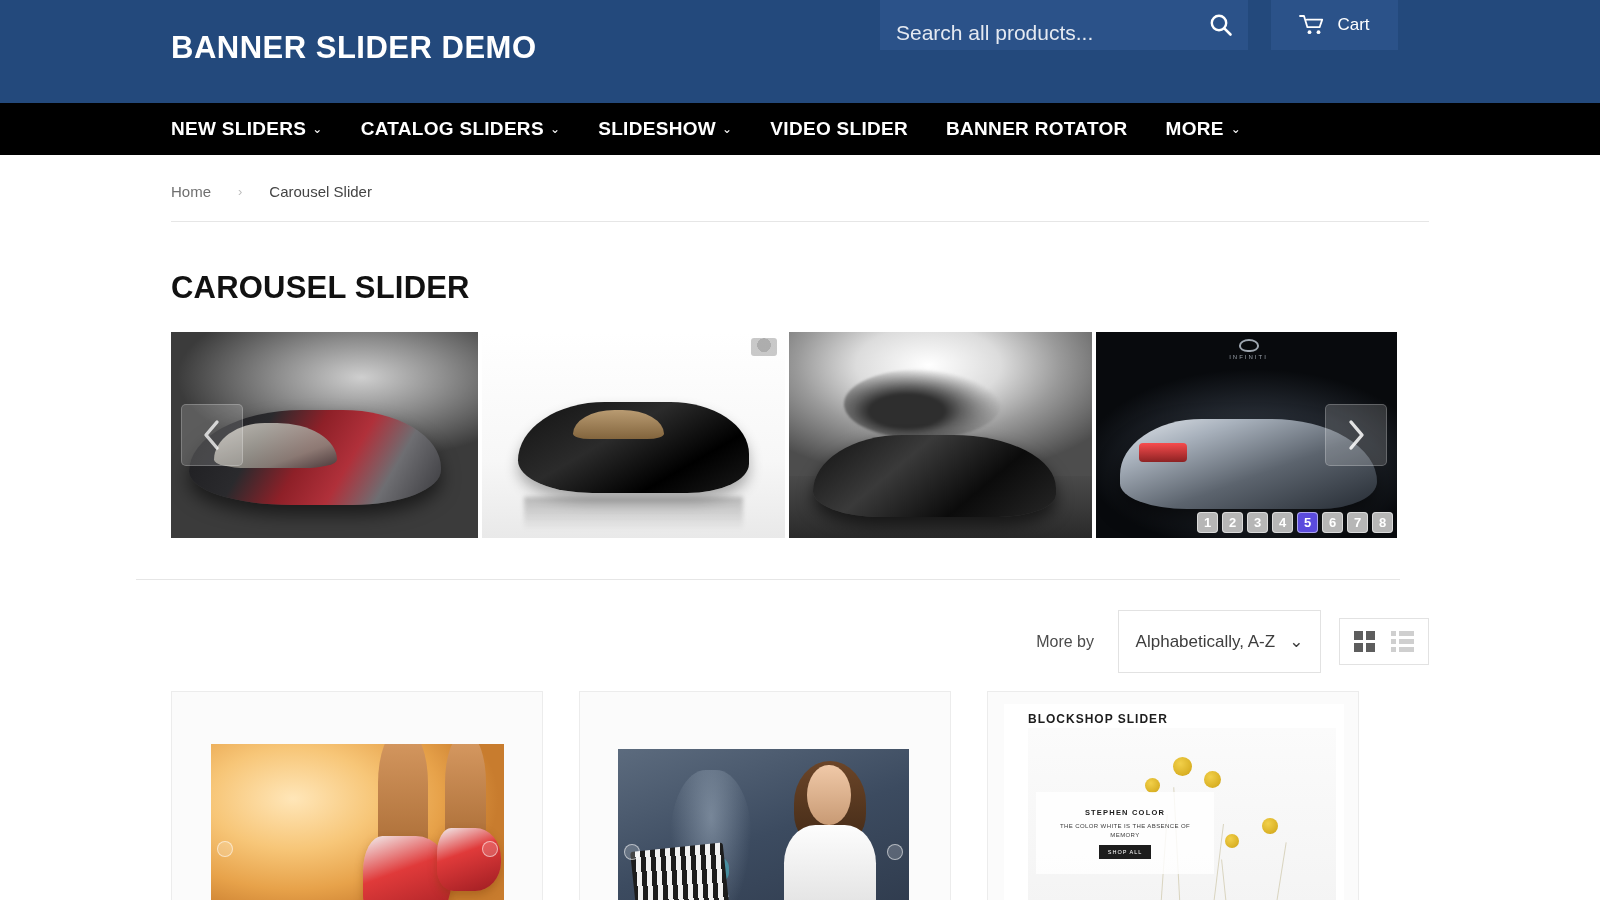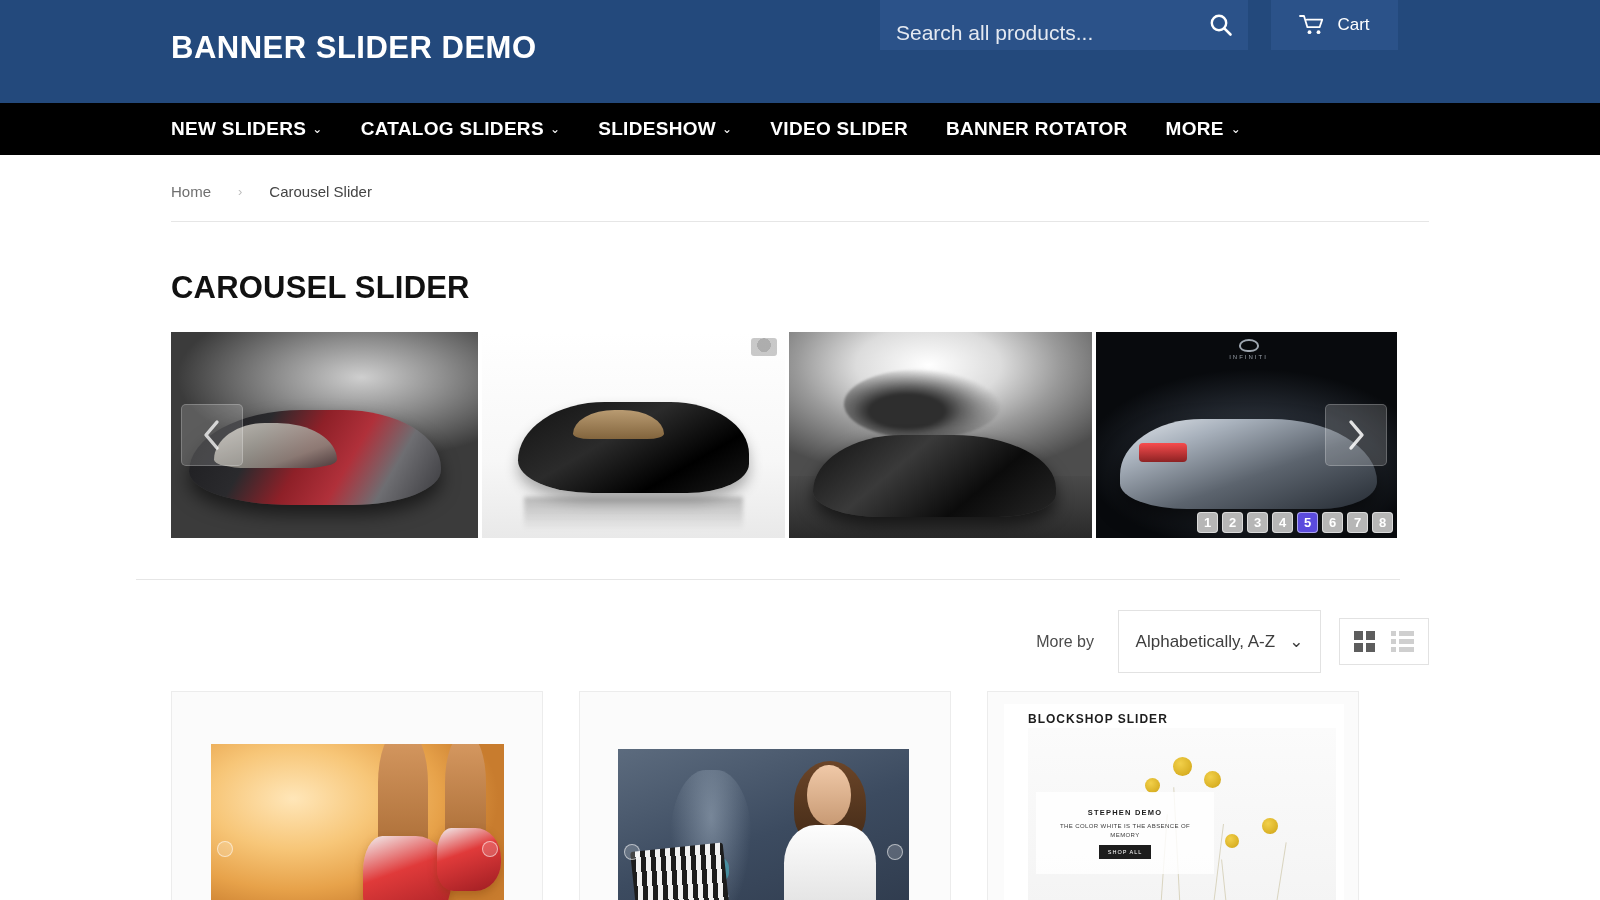--- a/index.html
+++ b/index.html
@@ -714,21 +714,21 @@
             <div class="stem" style="left:50%; bottom:0; height:74%; transform:rotate(-3deg);"></div>
             <div class="stem" style="left:58%; bottom:0; height:58%; transform:rotate(7deg);"></div>
             <div class="stem" style="left:66%; bottom:0; height:42%; transform:rotate(-6deg);"></div>
             <div class="stem" style="left:78%; bottom:0; height:50%; transform:rotate(9deg);"></div>
             <div class="pom" style="left:38%; top:22%; width:15px; height:15px;"></div>
             <div class="pom" style="left:47%; top:13%; width:19px; height:19px;"></div>
             <div class="pom" style="left:57%; top:19%; width:17px; height:17px;"></div>
             <div class="pom" style="left:64%; top:47%; width:14px; height:14px;"></div>
             <div class="pom" style="left:76%; top:40%; width:16px; height:16px;"></div>
             <div class="overlay">
-              <div class="ov-name">STEPHEN DEMO</div>
+              <div class="ov-name">STEPHEN COLOR</div>
               <div class="ov-quote">THE COLOR WHITE IS THE ABSENCE OF MEMORY</div>
               <div class="ov-btn">SHOP ALL</div>
             </div>
           </div>
         </div>
       </div>
     </div>
 
   </div>
 </div>

